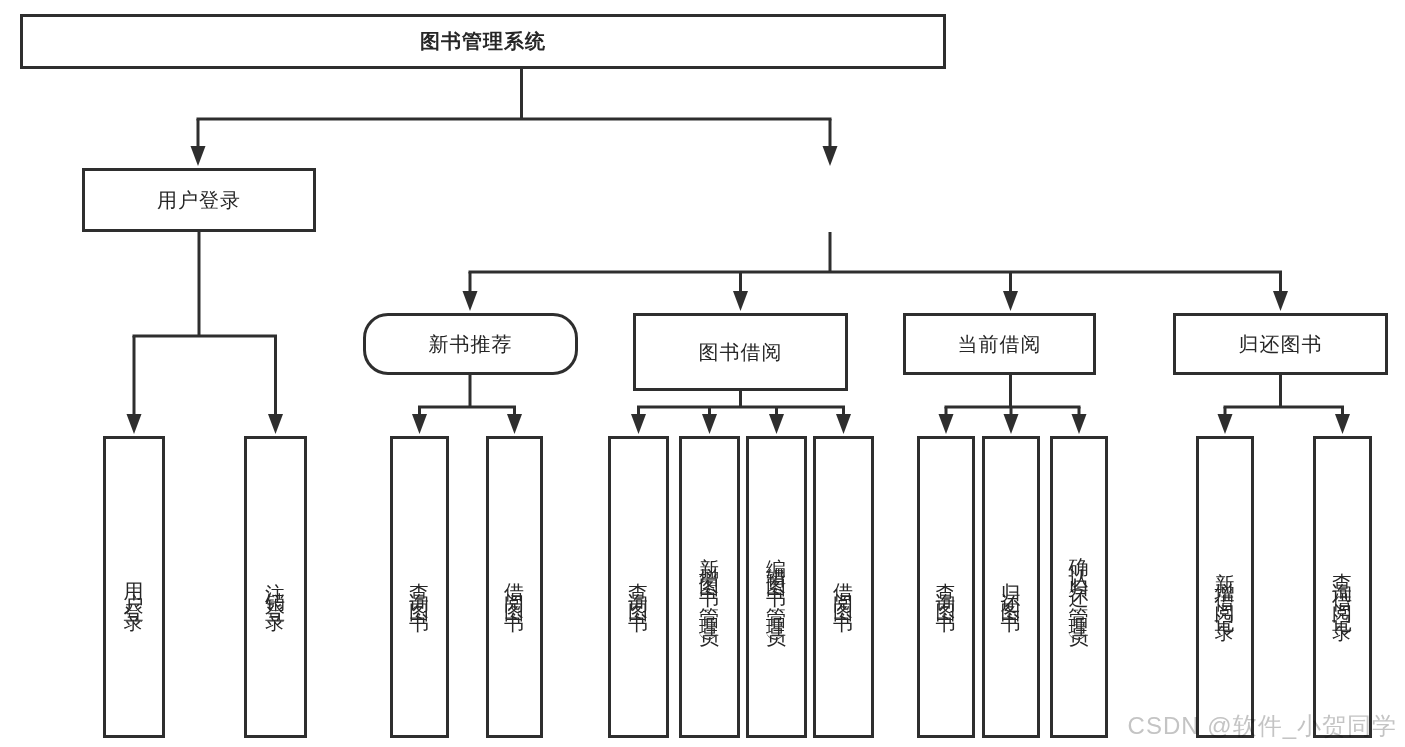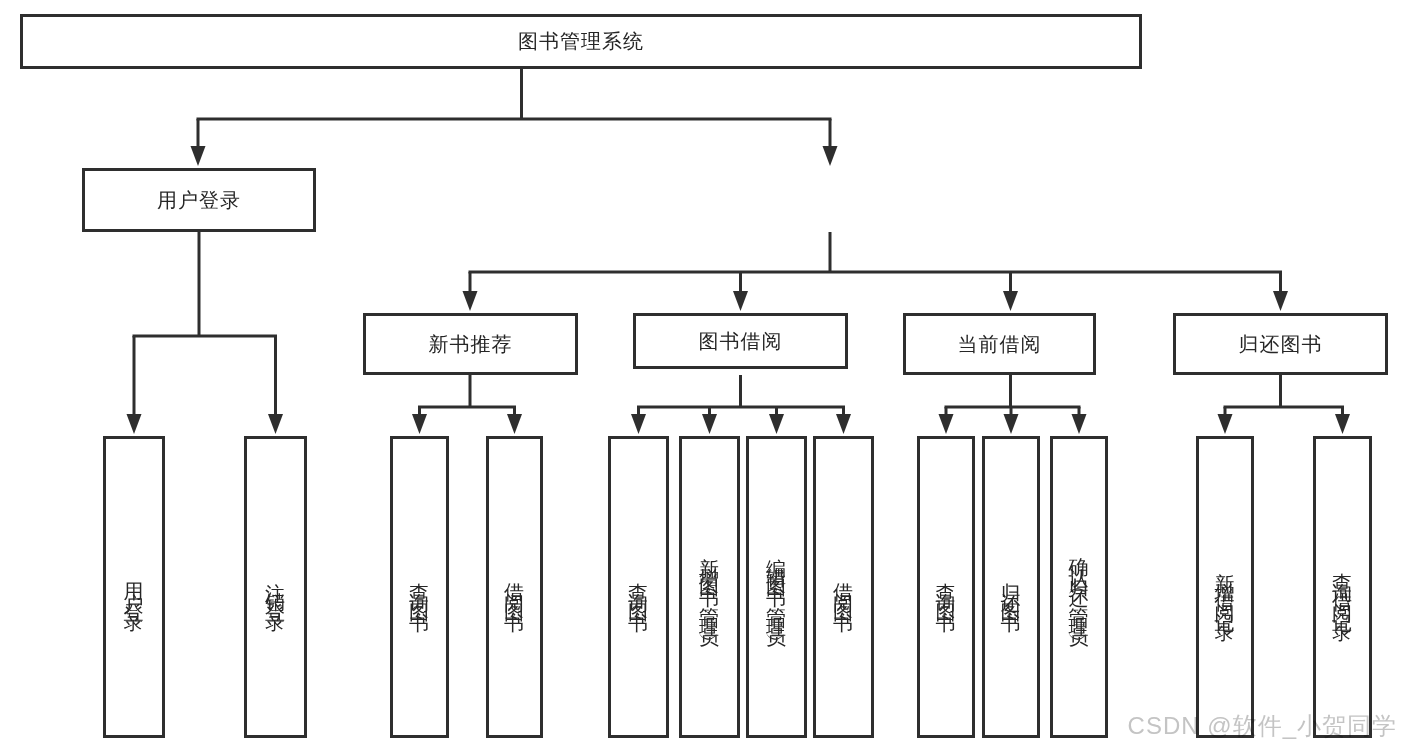--- a/index.html
+++ b/index.html
@@ -106,32 +106,32 @@
       <line x1="1079" y1="407" x2="1079" y2="418" stroke="#2e2e2e" stroke-width="3"></line>
       <polygon points="1071.5,414 1086.5,414 1079,434" fill="#2e2e2e"></polygon>
       <line x1="1280.5" y1="375" x2="1280.5" y2="407" stroke="#2e2e2e" stroke-width="3"></line>
       <line x1="1223.5" y1="407" x2="1344" y2="407" stroke="#2e2e2e" stroke-width="3"></line>
       <line x1="1225" y1="407" x2="1225" y2="418" stroke="#2e2e2e" stroke-width="3"></line>
       <polygon points="1217.5,414 1232.5,414 1225,434" fill="#2e2e2e"></polygon>
       <line x1="1342.5" y1="407" x2="1342.5" y2="418" stroke="#2e2e2e" stroke-width="3"></line>
       <polygon points="1335,414 1350,414 1342.5,434" fill="#2e2e2e"></polygon>
     </svg>
 
-  <div class="node" style="left:20px; top:14px; width:1122px; height:55px;">
+  <div class="node" style="left:20px; top:14px; width:926px; height:55px;font-weight:bold;">
     <span>图书管理系统</span>
   </div>
 
   <div class="node" style="left:82px; top:168px; width:234px; height:64px;">
     <span>用户登录</span>
   </div>
 
-  <div class="node" style="left:363px; top:313px; width:215px; height:62px;">
+  <div class="node" style="left:363px; top:313px; width:215px; height:62px;border-radius:25px;">
     <span>新书推荐</span>
   </div>
-  <div class="node" style="left:633px; top:313px; width:215px; height:56px;">
+  <div class="node" style="left:633px; top:313px; width:215px; height:78px;">
     <span>图书借阅</span>
   </div>
   <div class="node" style="left:903px; top:313px; width:193px; height:62px;">
     <span>当前借阅</span>
   </div>
   <div class="node" style="left:1173px; top:313px; width:215px; height:62px;">
     <span>归还图书</span>
   </div>
 
   <div class="node node-v" style="left:103px; top:436px; width:62px; height:302px;">

